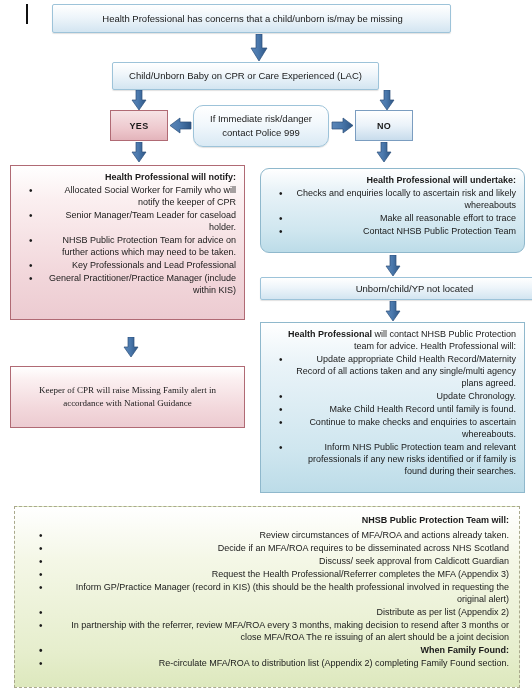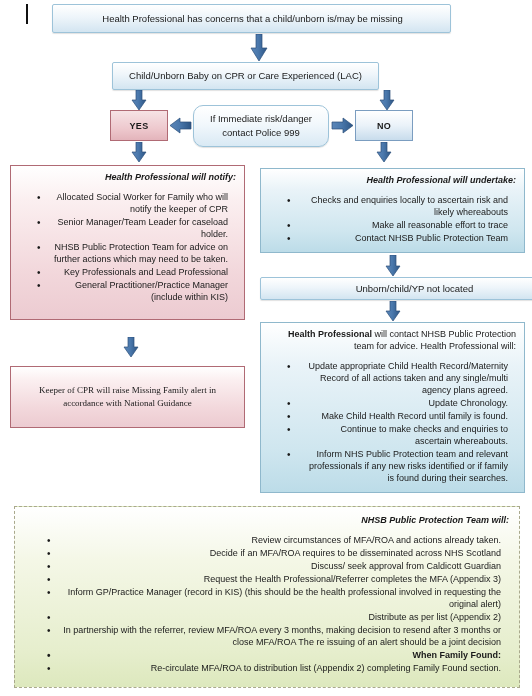--- a/index.html
+++ b/index.html
@@ -84,30 +84,29 @@
     display: flex;
     align-items: center;
     justify-content: center;
     text-align: center;
     font-family: Liberation Serif, serif;
   }
   .panel h4 {
     margin: 0 0 1px 0;
     font-size: 9px;
     font-weight: bold;
-    font-style: italic;
   }
   .panel .lead {
     margin: 0 0 1px 0;
     font-size: 9px;
     font-weight: normal;
   }
   .panel .lead b { font-weight: bold; }
   ul.bullets {
-    margin: 8px;
+    margin: 0;
     padding: 0 0 0 16px;
     list-style: none;
   }
   ul.bullets li {
     position: relative;
     margin: 0 0 1px 0;
     padding-left: 10px;
   }
   ul.bullets li:before {
     content: "\2022";
@@ -222,21 +221,21 @@
 <div class="arrow-down" style="left:123px; top:337px; width:16px; height:21px;">
   <svg width="16" height="21" viewBox="0 0 16 21">
     <polygon points="5,0 11,0 11,10 15,10 8,20 1,10 5,10" fill="url(#ag1)" stroke="#2b4f7a" stroke-width="0.7"></polygon>
   </svg>
 </div>
 
 <div class="node panel panel-pink panel-center" style="left:10px; top:366px; width:235px; height:62px;">
   <span style="display:block; padding:0 12px; line-height:1.45;">Keeper of CPR will raise Missing Family alert in accordance with National Guidance</span>
 </div>
 
-<div class="node panel panel-blue" style="left:260px; top:168px; width:265px; height:85px;">
+<div class="node panel panel-blue" style="left:260px; top:168px; width:265px; height:85px;border-radius:9px;">
   <h4>Health Professional will undertake:</h4>
   <ul class="bullets">
     <li>Checks and enquiries locally to ascertain risk and likely whereabouts</li>
     <li>Make all reasonable effort to trace</li>
     <li>Contact NHSB Public Protection Team</li>
   </ul>
 </div>
 
 <div class="arrow-down" style="left:385px; top:255px; width:16px; height:22px;">
   <svg width="16" height="22" viewBox="0 0 16 22">

